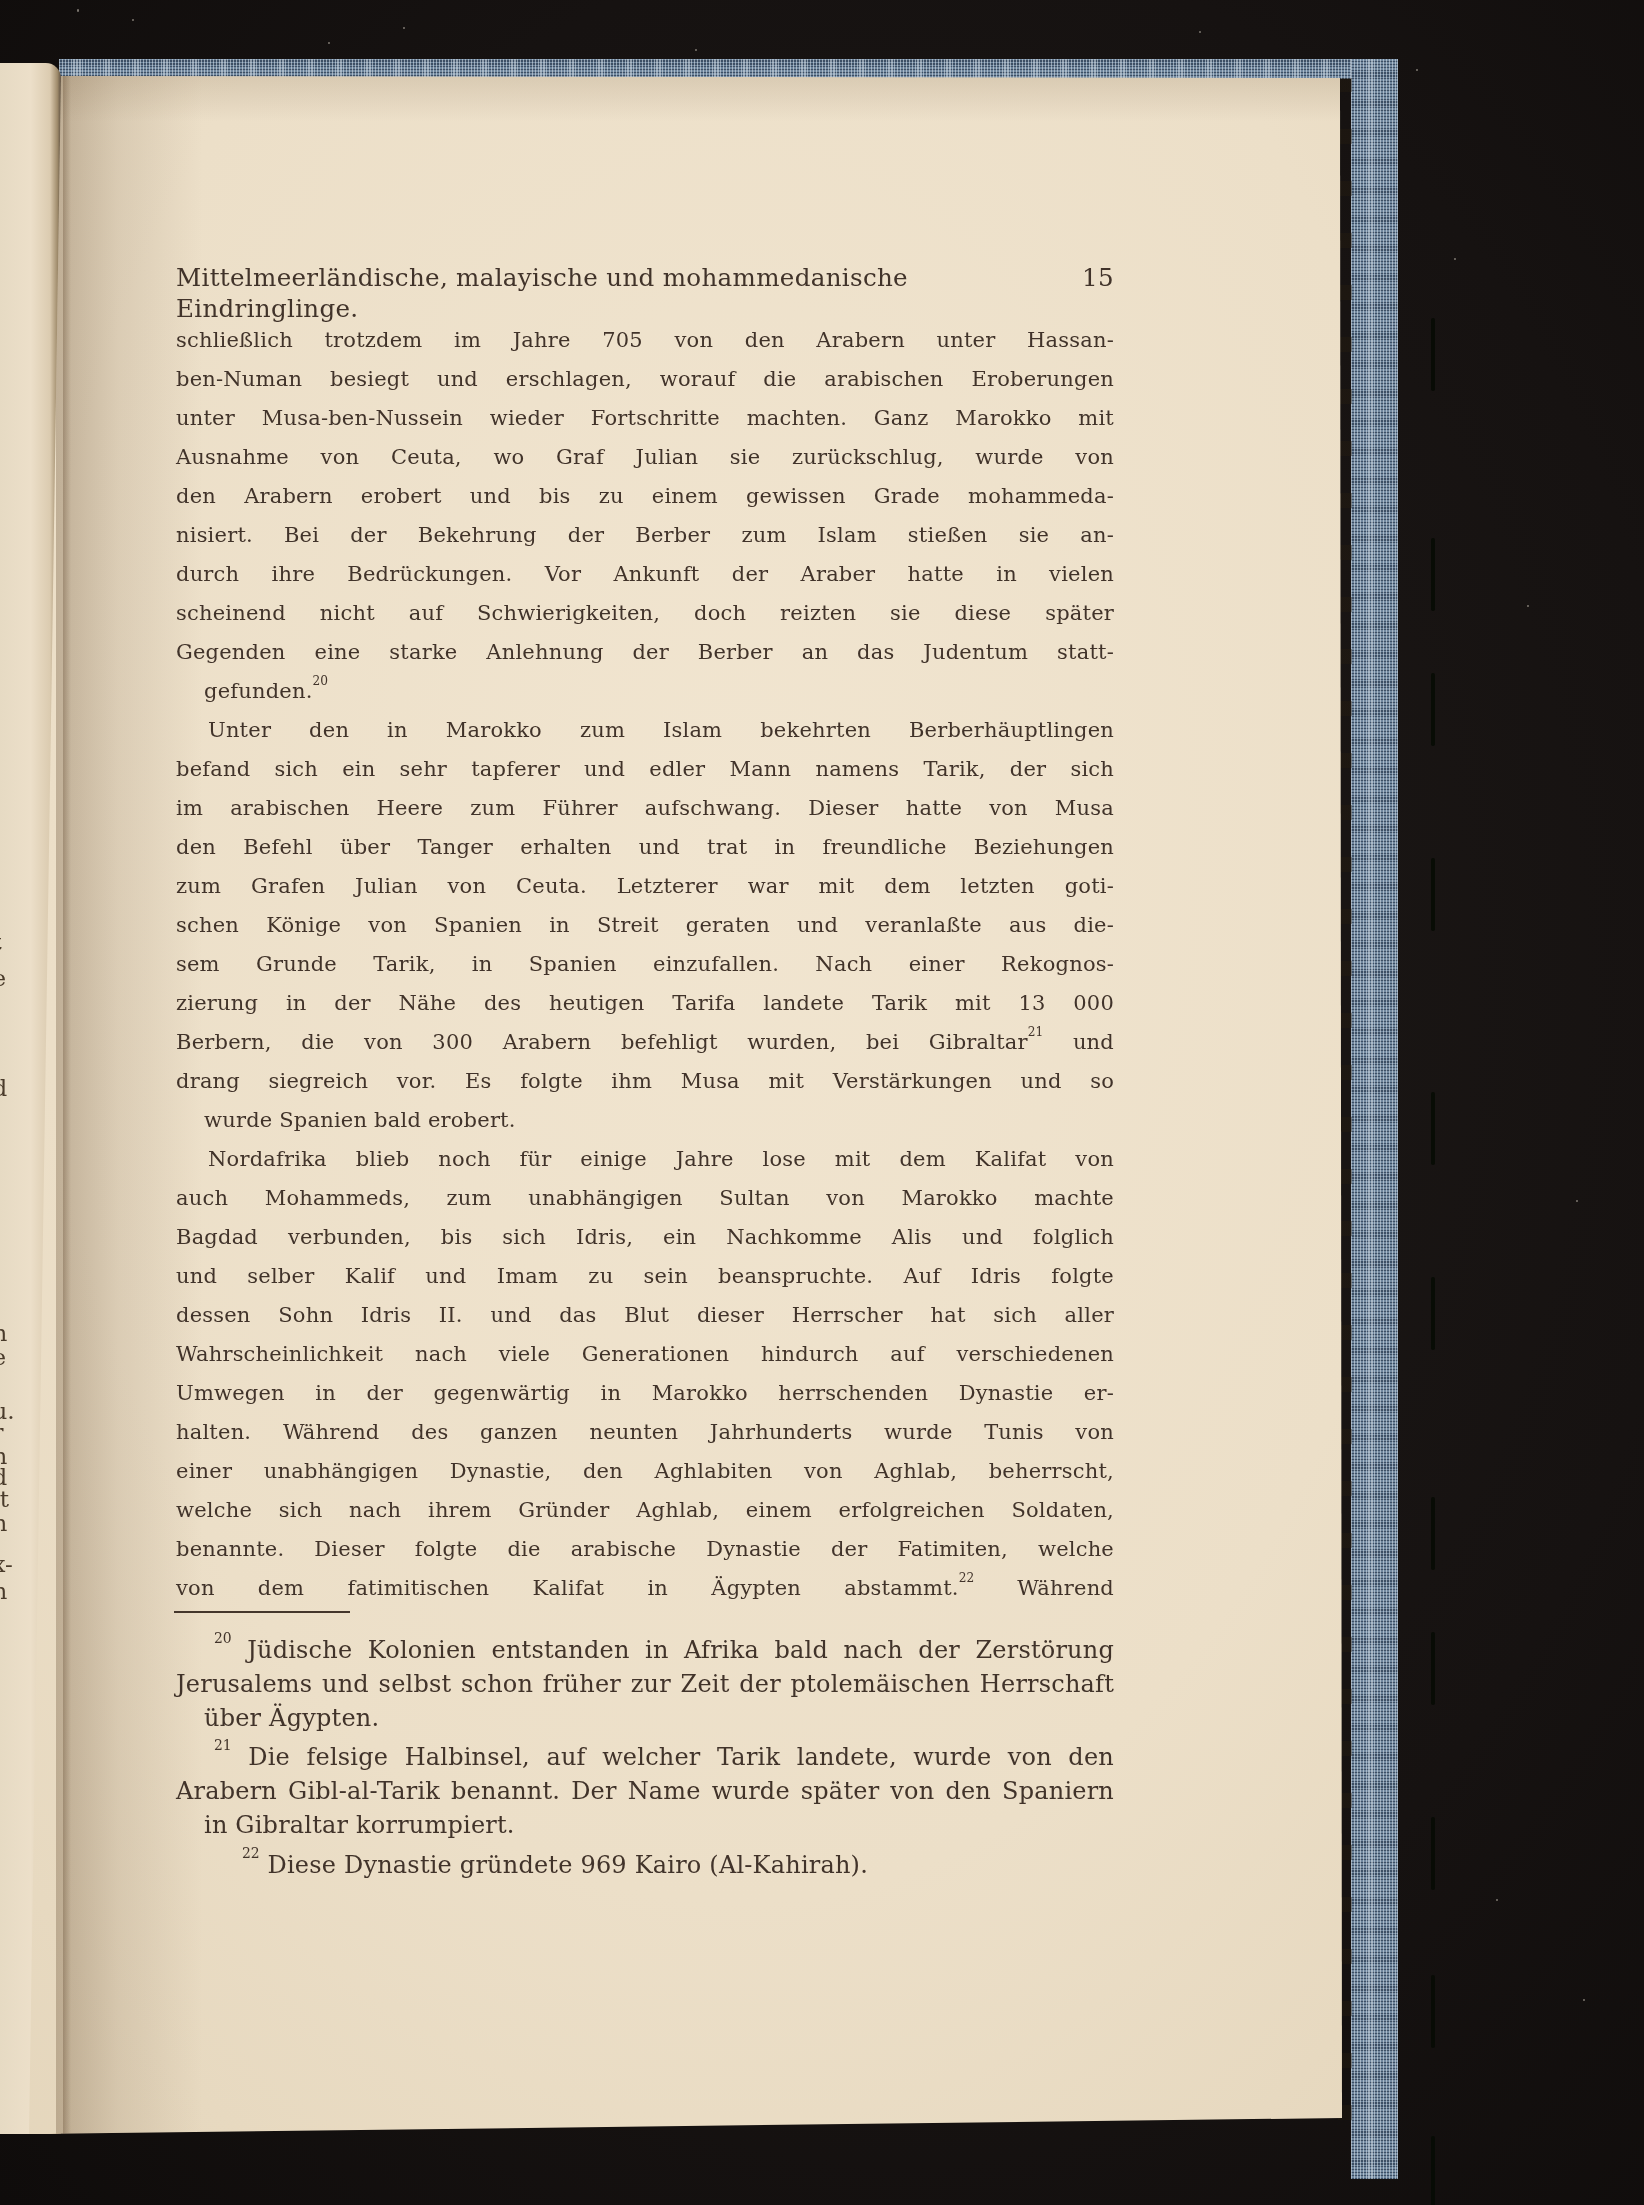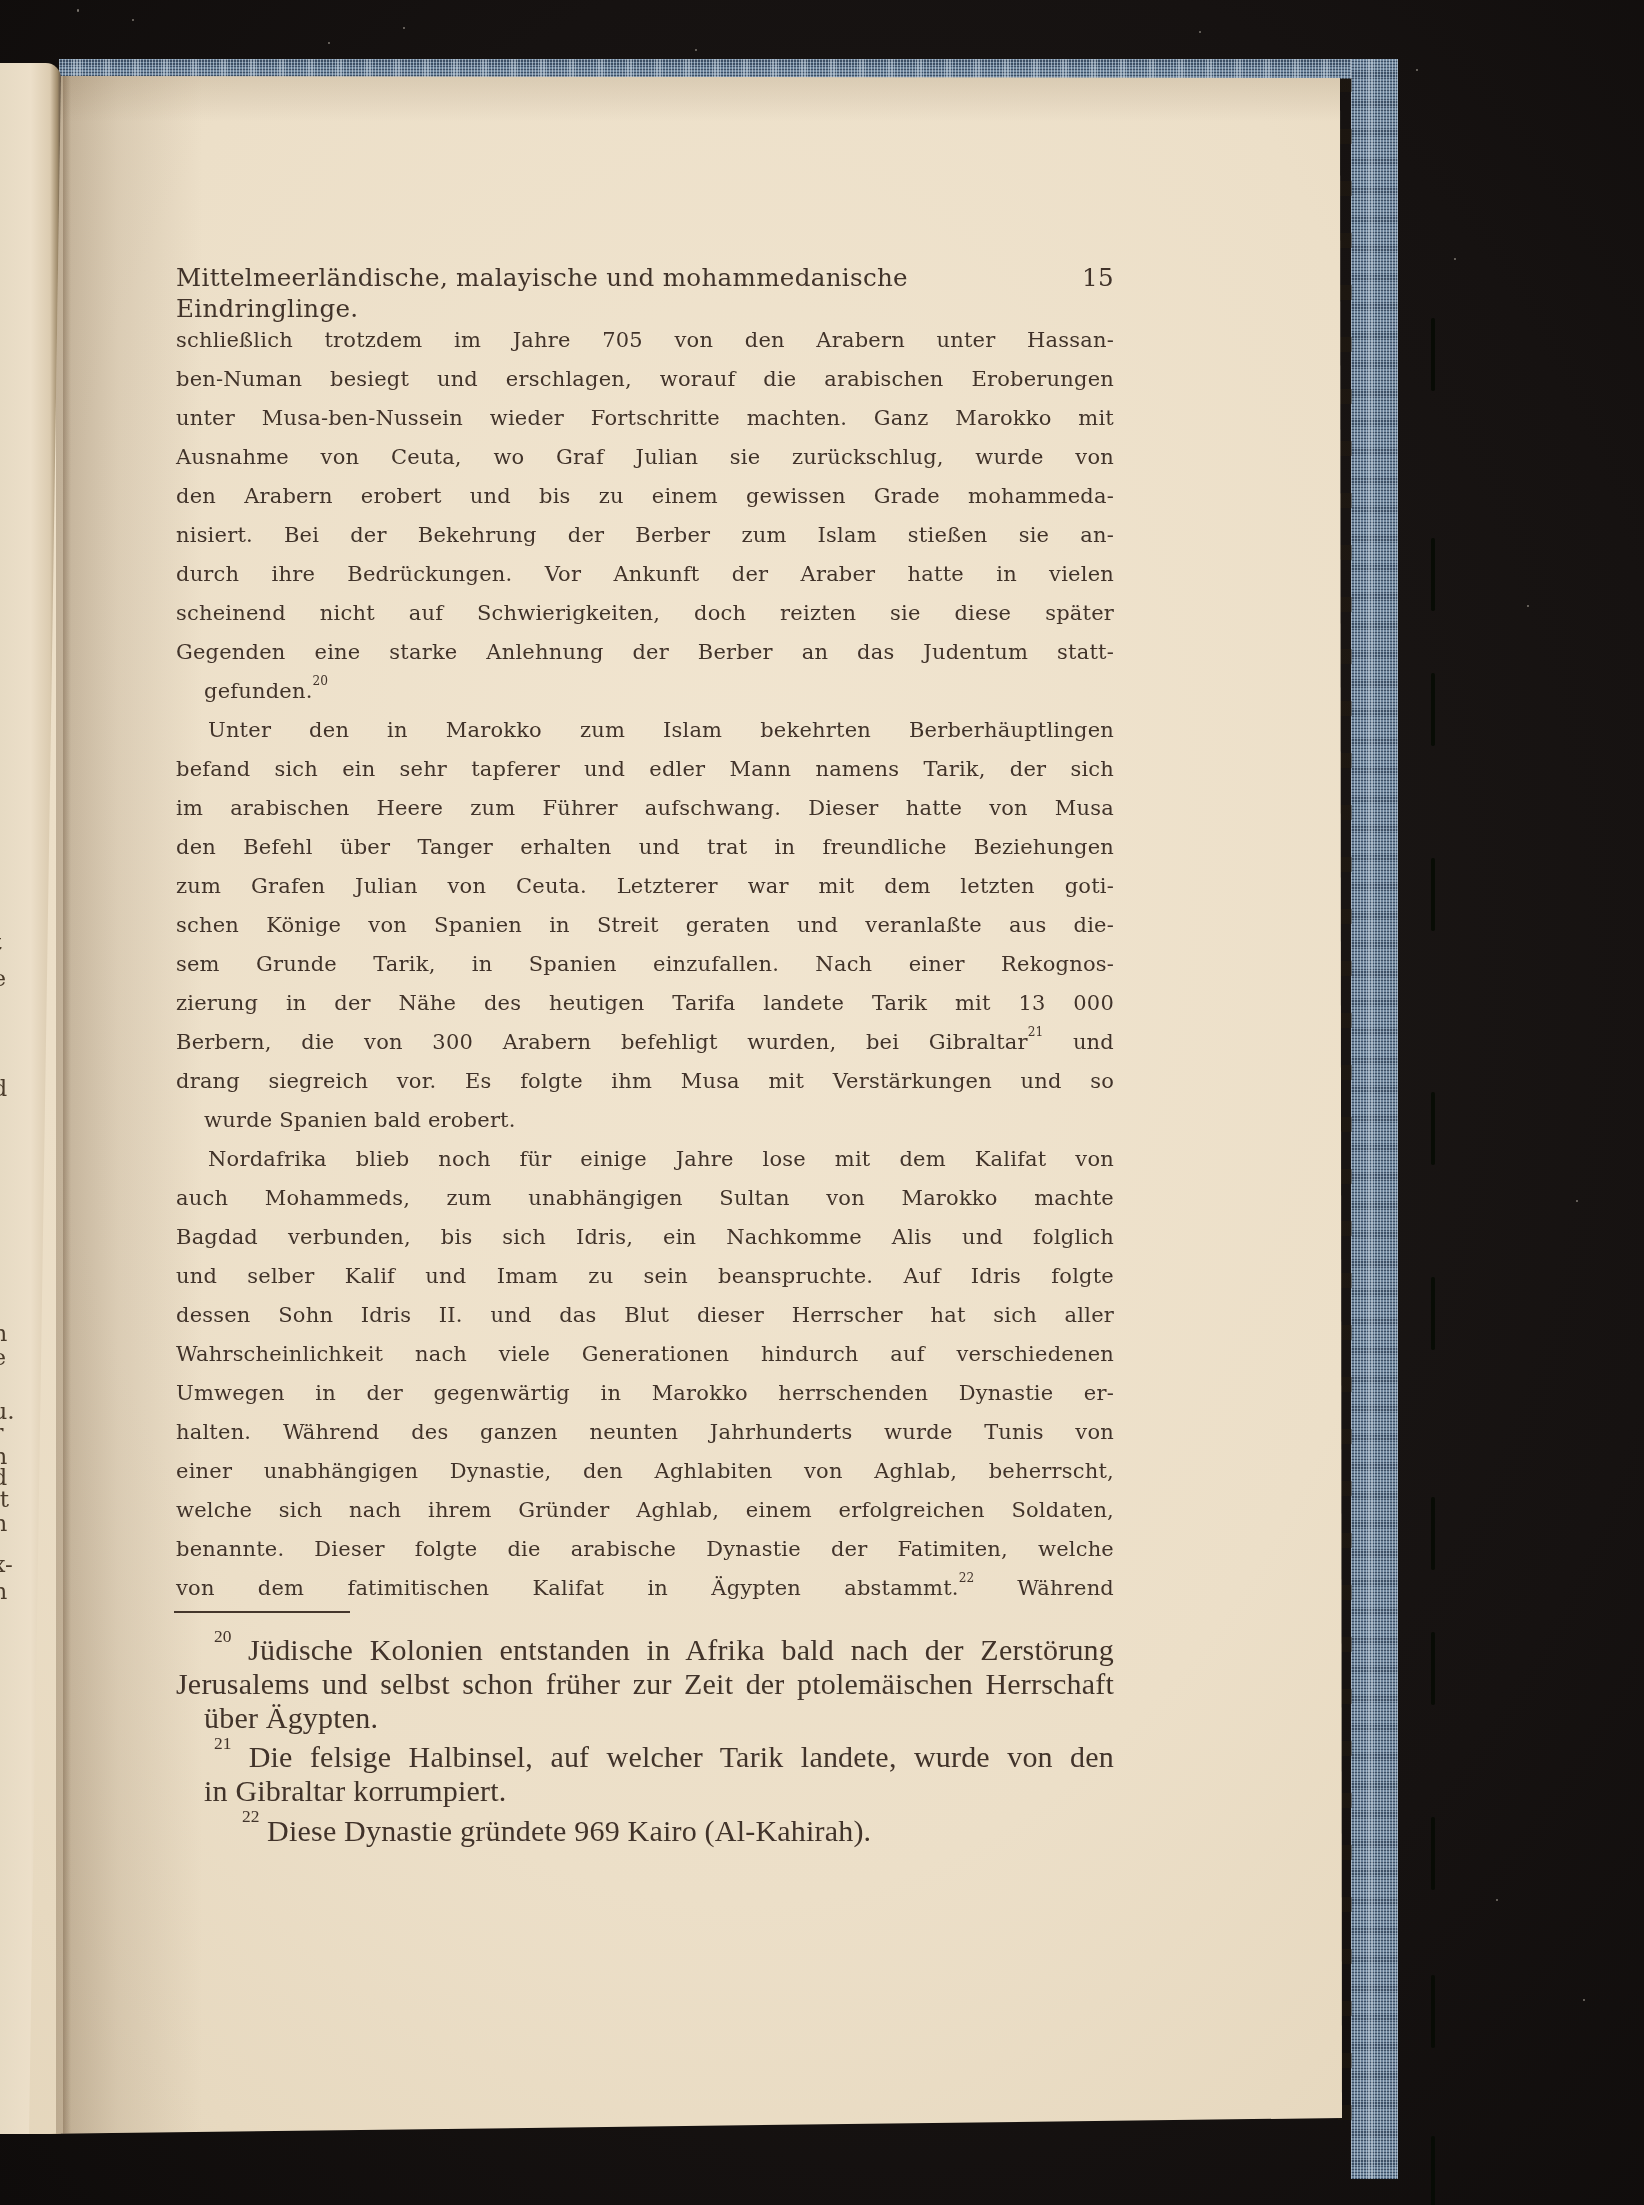--- a/index.html
+++ b/index.html
@@ -50,21 +50,21 @@
   
   .text-col{position:absolute;left:176px;width:938px;color:#41332a;}
   .header-row{top:263px;display:flex;justify-content:space-between;align-items:baseline;
     font-size:24.6px;line-height:30.5px;letter-spacing:0.3px;}
   .body-block{top:321px;}
   .body-block .line{font-size:21px;line-height:39px;}
   .line{text-align:justify;text-align-last:justify;letter-spacing:0.2px;}
   .line.last{text-align-last:left;margin-left:28px;}
   .line.indent{text-indent:32px;}
   .fn-block{top:1633px;}
-  .fn-block .line{font-size:30px;line-height:34px;font-family:Liberation Serif, serif;}
+  .fn-block .line{font-size:24px;line-height:34px;}
   .fn-block .para{margin-bottom:5.3px;}
   .fn-block .line.indent{text-indent:38px;}
   sup{font-size:58%;line-height:0;position:relative;top:-0.42em;letter-spacing:0;}
   .rule{position:absolute;left:174px;top:1611px;width:176px;height:2.3px;background:#44362b;}
   
   .fragment{position:absolute;left:-7.6px;font-size:23px;line-height:1;color:#4a3b2b;}
   
   .stitch{position:absolute;left:1431px;width:3.5px;height:73px;background:#070b04;border-radius:1.8px;opacity:0.9;}
   
   .speck{position:absolute;border-radius:50%;background:#948d85;opacity:0.8;}
@@ -156,20 +156,21 @@
   <div class="rule"></div>
 
   <div id="footnotes" class="text-col fn-block">
       <div class="para">
         <div class="line indent"><sup>20</sup> Jüdische Kolonien entstanden in Afrika bald nach der Zerstörung</div>
         <div class="line">Jerusalems und selbst schon früher zur Zeit der ptolemäischen Herrschaft</div>
         <div class="line last">über Ägypten.</div>
       </div>
       <div class="para">
         <div class="line indent"><sup>21</sup> Die felsige Halbinsel, auf welcher Tarik landete, wurde von den</div>
+        <div class="line">Arabern Gibl-al-Tarik benannt. Der Name wurde später von den Spaniern</div>
         <div class="line last">in Gibraltar korrumpiert.</div>
       </div>
       <div class="para">
         <div class="line indent last"><sup>22</sup> Diese Dynastie gründete 969 Kairo (Al-Kahirah).</div>
       </div>
     </div>
 
   <div id="stitches">
       <div class="stitch" style="top: 318px;"></div>
       <div class="stitch" style="top: 538px;"></div>

